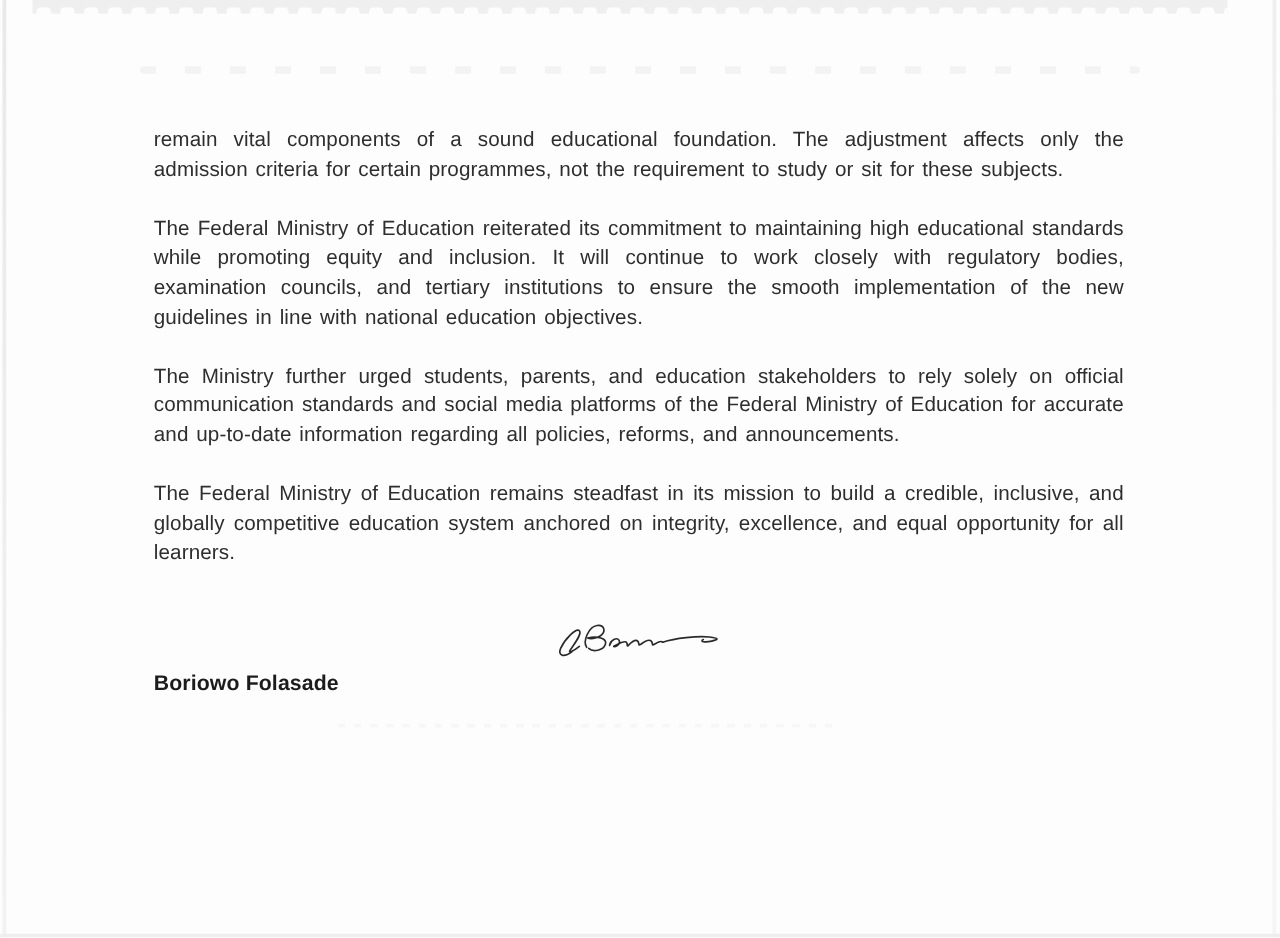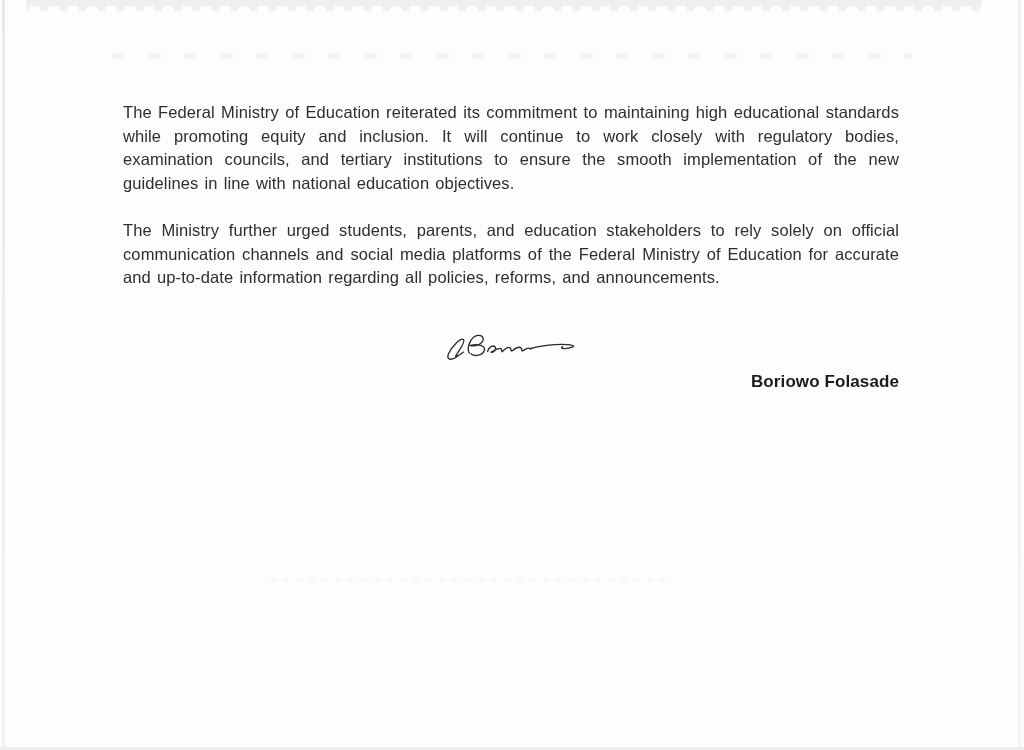--- a/index.html
+++ b/index.html
@@ -68,21 +68,21 @@
     text-align: justify;
     margin-bottom: 23.6px;
     letter-spacing: 0.1px;
     word-spacing: 1.5px;
     color: #2e2e2e;
   }
 
   
   .sig-block {
     margin-top: 36px;
-    text-align: right;
+    text-align: left;
   }
   .sig-scrawl {
     display: block;
     margin: 0 auto 6px auto;
     width: 150px;
     height: 38px;
   }
   .sig-scrawl path {
     fill: none;
     stroke: #2a2a2a;
@@ -103,22 +103,24 @@
 <body>
 
 <div class="torn-top"></div>
 <div class="dash-row"></div>
 <div class="edge-left"></div>
 <div class="edge-right"></div>
 <div class="edge-bottom"></div>
 <div class="speckle-row"></div>
 
 <div class="doc">
+  <p>remain vital components of a sound educational foundation. The adjustment affects only the admission criteria for certain programmes, not the requirement to study or sit for these subjects.</p>
   <p>The Federal Ministry of Education reiterated its commitment to maintaining high educational standards while promoting equity and inclusion. It will continue to work closely with regulatory bodies, examination councils, and tertiary institutions to ensure the smooth implementation of the new guidelines in line with national education objectives.</p>
-  <p>The Ministry further urged students, parents, and education stakeholders to rely solely on official communication channels and social media platforms of the Federal Ministry of Education for accurate and up-to-date information regarding all policies, reforms, and announcements.</p>
+  <p>The Ministry further urged students, parents, and education stakeholders to rely solely on official communication standards and social media platforms of the Federal Ministry of Education for accurate and up-to-date information regarding all policies, reforms, and announcements.</p>
+  <p>The Federal Ministry of Education remains steadfast in its mission to build a credible, inclusive, and globally competitive education system anchored on integrity, excellence, and equal opportunity for all learners.</p>
 
   <div class="sig-block">
     <svg class="sig-scrawl" viewBox="0 0 180 45" aria-hidden="true">
       <path d="M26,36 C18,42 12,40 15,33 C19,24 30,13 33,16 C36,19 27,30 24,35 C22,38 28,35 33,31"></path>
       <path d="M40,32 C36,26 42,12 50,11 C57,10 59,17 53,21 C49,24 43,24 41,23 C50,21 60,23 58,29 C56,35 46,37 42,33"></path>
       <path d="M62,30 C63,25 69,22 71,25 C73,28 69,32 66,31 C70,29 76,25 78,27 C80,29 78,32 80,30 C83,27 87,24 89,26 C91,28 89,31 92,29 C96,26 100,24 102,26 C104,28 102,31 105,29 C108,27 111,25 113,27"></path>
       <path d="M113,27 C125,23 146,21 158,22 C166,23 168,24 160,26 C154,27.5 148,26.5 152,24.5"></path>
     </svg>
     <div class="sig-name">Boriowo Folasade</div>
   </div>

